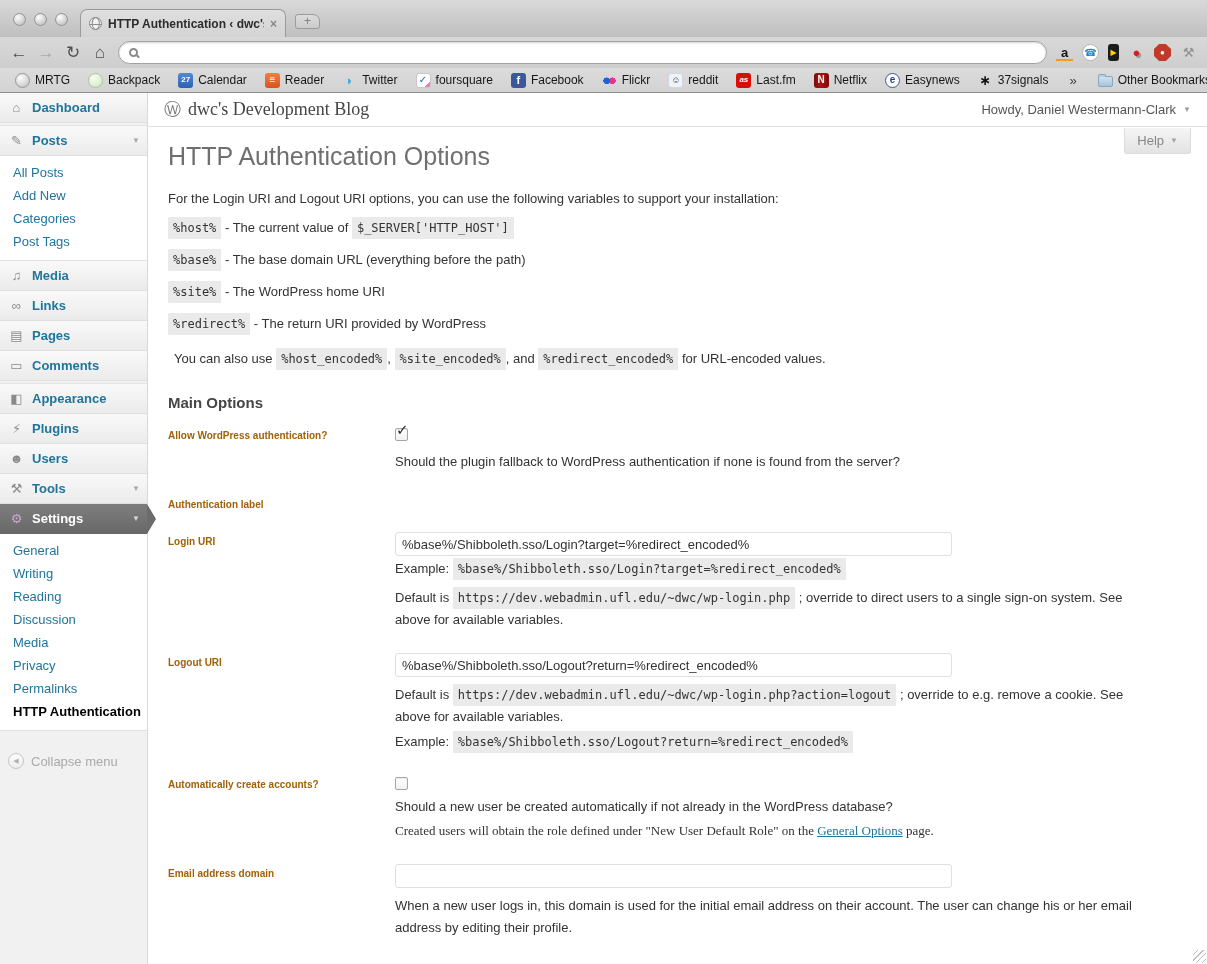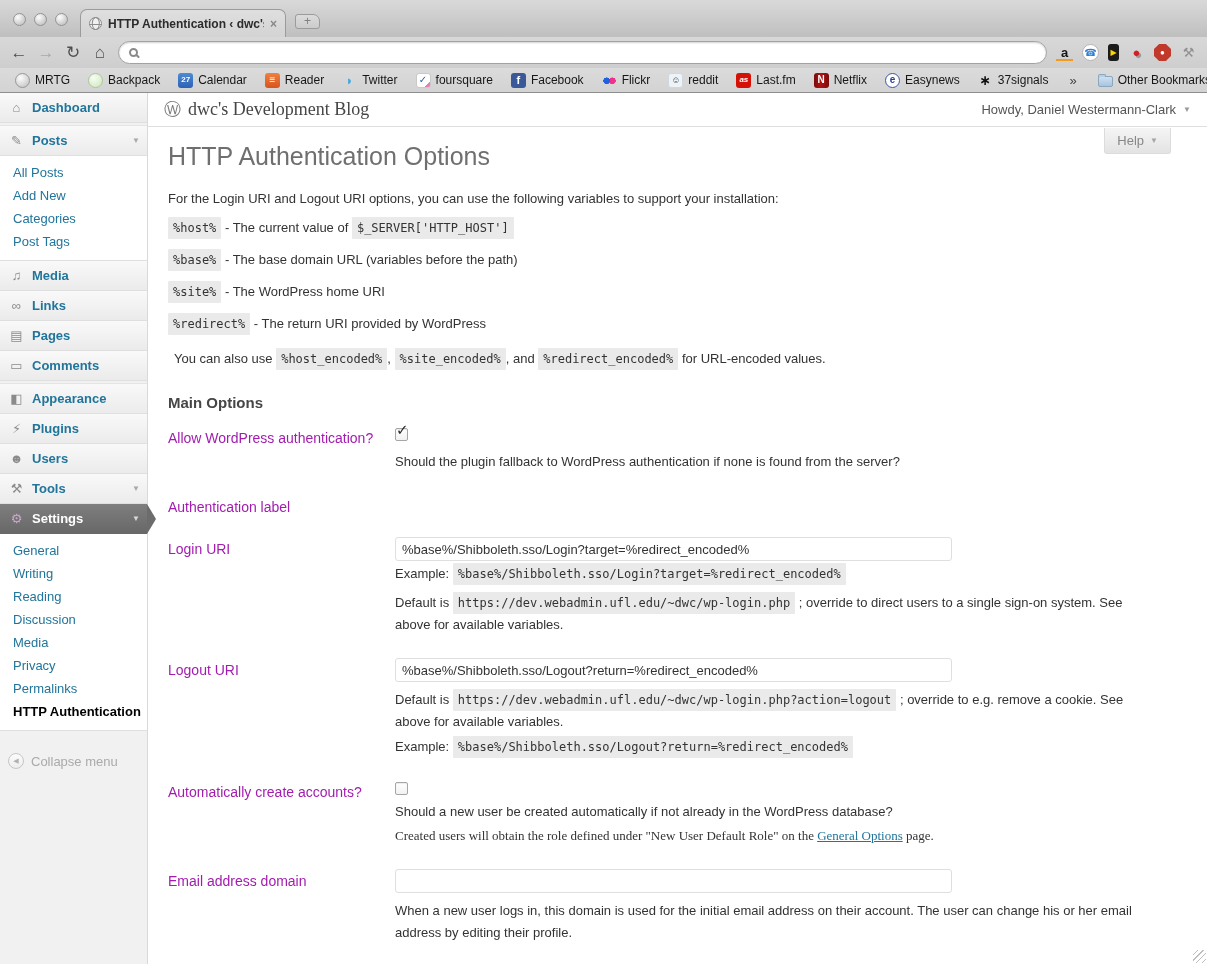--- a/index.html
+++ b/index.html
@@ -84,37 +84,37 @@
     display:flex; align-items:center; justify-content:center; font-size:7px; color:#b0b0b0;
     background:linear-gradient(#fcfcfc,#ededed); }
 
   .content { flex:1; display:flex; flex-direction:column; position:relative; background:#fff; min-width:0; }
   .adminbar { height:34px; display:flex; align-items:center; padding:0 16px;
     border-bottom:1px solid #dfdfdf; flex:0 0 auto; }
   .wplogo { color:#7b7b7b; font-size:17px; margin-right:7px; line-height:1; }
   .sitetitle { font-family:"Liberation Serif","DejaVu Serif",serif; font-size:18px; color:#464646; }
   .howdy { margin-left:auto; color:#555; font-size:13px; display:flex; align-items:center; gap:7px; }
   .howdy .harr { color:#9a9a9a; font-size:8px; }
-  .helpbtn { position:absolute; top:35px; right:36px; background:linear-gradient(#f5f5f5,#e3e3e3);
+  .helpbtn { position:absolute; top:35px; right:16px; background:linear-gradient(#f5f5f5,#e3e3e3);
     border:1px solid #dcdcdc; border-top:none; border-radius:0 0 3px 3px; padding:5px 12px;
     color:#878787; font-size:13px; display:flex; align-items:center; gap:6px; z-index:2; }
   .helpbtn .harr { font-size:8px; color:#a5a5a5; }
 
   .main { padding:0 20px; flex:1 1 auto; }
   .pagetitle { font-size:25px; font-weight:normal; color:#6f6f6f; margin:15px 0 20px; }
   .ptext { font-size:13px; color:#333; }
   .intro { margin:0 0 6px; }
   .varline { margin:12px 0; line-height:19px; }
   .c { background:#eaeaea; padding:4px 5px; font-family:"DejaVu Sans Mono","Liberation Mono",monospace;
     font-size:12px; color:#333; border-radius:1px; }
   .also { margin:17px 6px 0; line-height:16px; }
   .section { font-size:15px; color:#464646; margin:27px 0 4px; font-weight:bold; }
 
   .frow { display:flex; padding:11px 0; }
-  .flabel { width:227px; flex:0 0 227px; font-size:14px; color:#a21caf; padding-top:4px; }
+  .flabel { width:227px; flex:0 0 227px; font-size:10px; color:#a16207; padding-top:4px;font-weight:bold; }
   .fctrl { flex:1; font-size:13px; color:#333; }
   .txt { width:557px; height:24px; border:1px solid #dfdfdf; border-radius:3px;
     padding:3px 6px; font-size:13px; font-family:inherit; color:#333; background:#fff; }
   .fdesc { margin-top:7px; line-height:1.7; max-width:760px; }
   .cb { width:13px; height:13px; border:1px solid #a6a6a6; border-radius:2px;
     background:linear-gradient(#fff,#f2f2f2); position:relative; display:inline-block;
     box-shadow:inset 0 1px 1px rgba(0,0,0,.08); margin-top:2px; }
   .tick { position:absolute; left:0; top:-8px; font-size:15px; font-weight:bold; color:#2a2a2a; }
   .glink { color:#21759b; text-decoration:underline; cursor:pointer; }
   .grip { position:absolute; right:1px; bottom:1px; width:13px; height:13px;
@@ -306,21 +306,21 @@
     </div>
 
     <div class="main">
       <h2 class="pagetitle">HTTP Authentication Options</h2>
       <p class="ptext intro">For the Login URI and Logout URI options, you can use the following variables to support your installation:</p>
 
       <div class="ptext varline">
         <span class="c">%host%</span><span> - The current value of </span><span class="c">$_SERVER['HTTP_HOST']</span>
       </div>
       <div class="ptext varline">
-        <span class="c">%base%</span><span> - The base domain URL (variables before the path)</span>
+        <span class="c">%base%</span><span> - The base domain URL (everything before the path)</span>
       </div>
       <div class="ptext varline">
         <span class="c">%site%</span><span> - The WordPress home URI</span>
       </div>
       <div class="ptext varline">
         <span class="c">%redirect%</span><span> - The return URI provided by WordPress</span>
       </div>
 
       <div class="ptext also">
         <span>You can also use </span><span class="c">%host_encoded%</span><span>, </span><span class="c">%site_encoded%</span><span>, and </span><span class="c">%redirect_encoded%</span><span> for URL-encoded values.</span>

